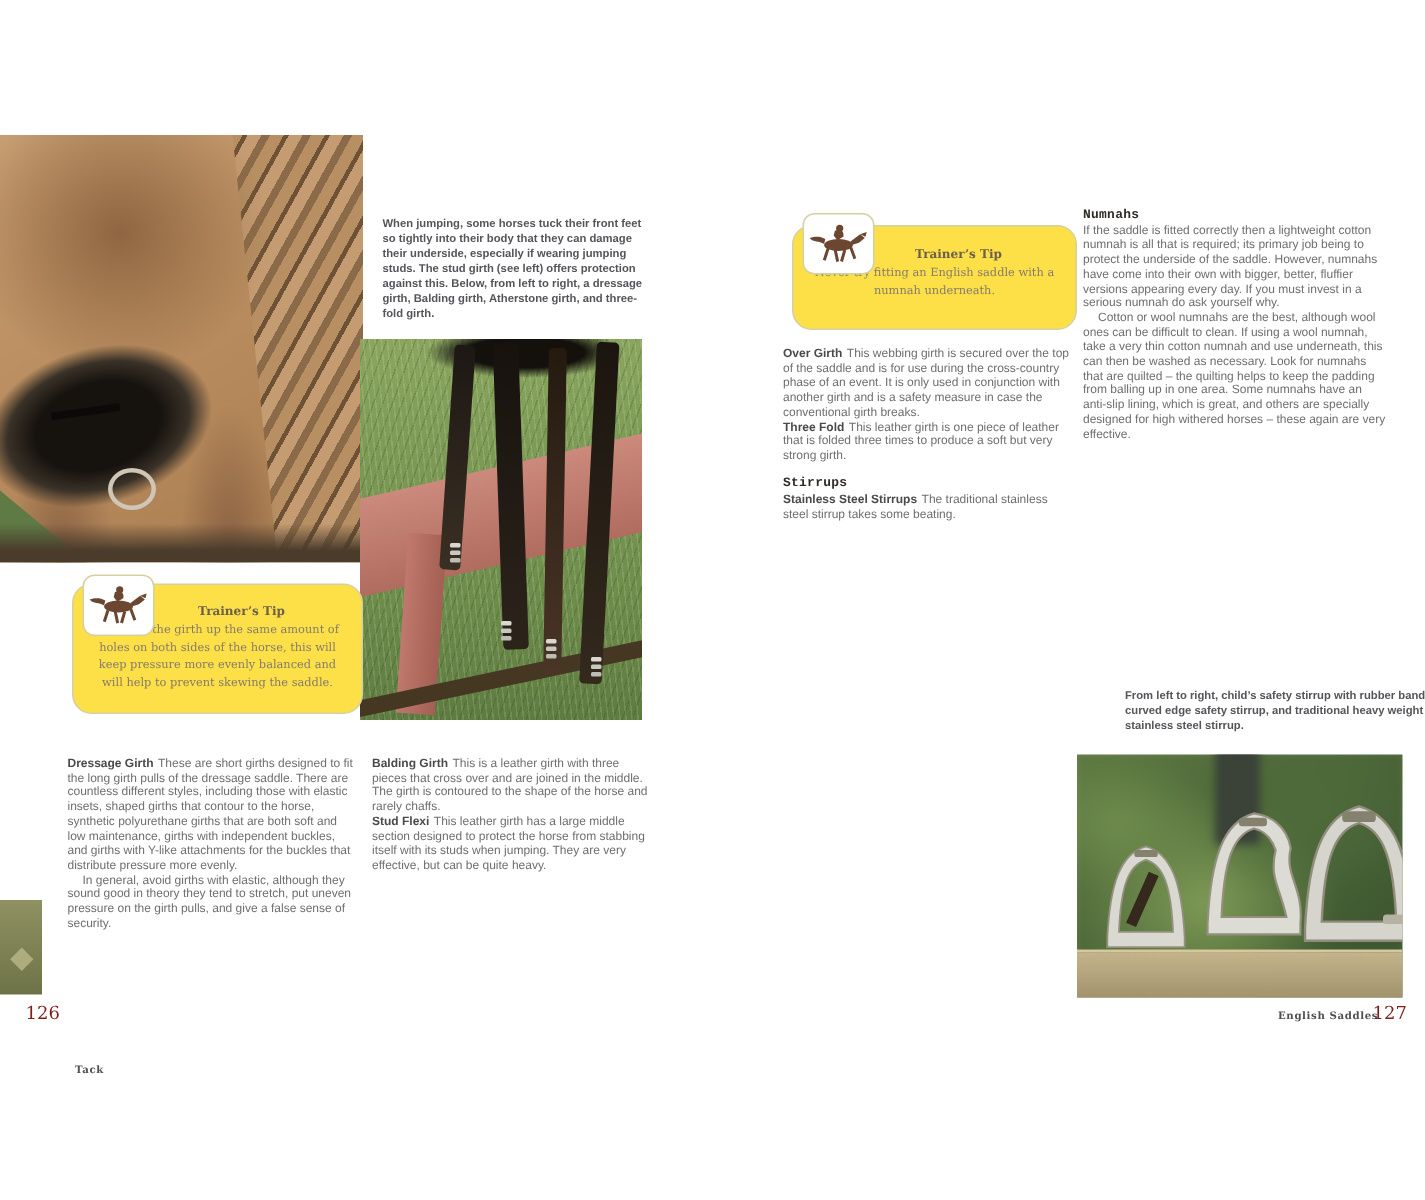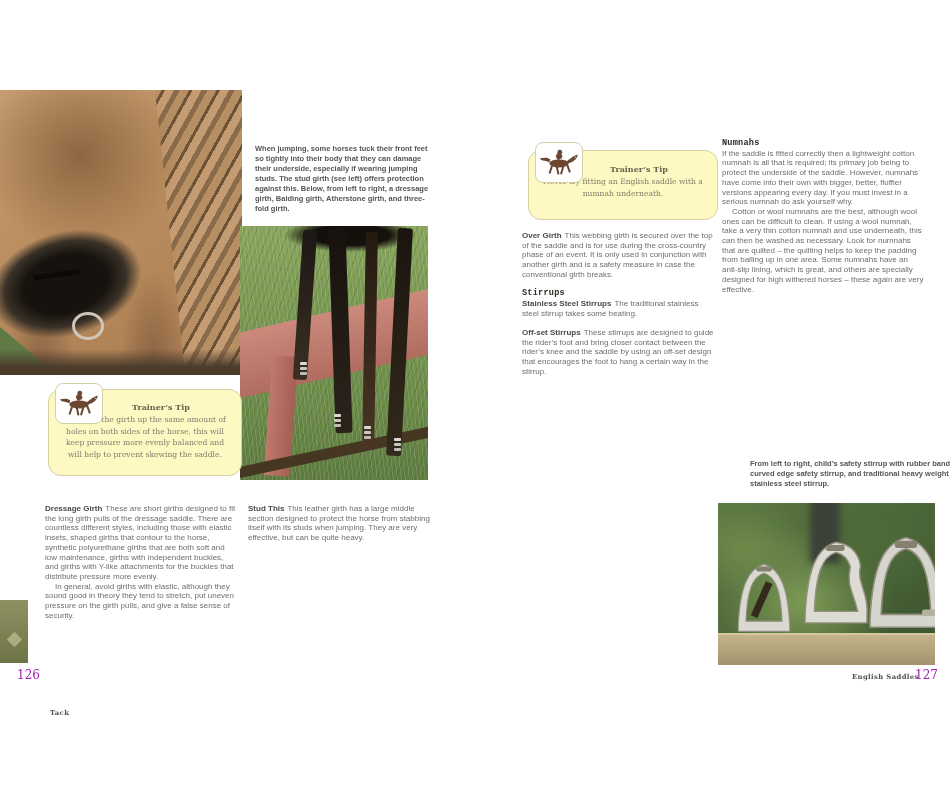--- a/index.html
+++ b/index.html
@@ -10,29 +10,29 @@
   
   .bp{margin:0;font-size:8px;line-height:9.7px;color:#6e6e6e;}
   .rh{font-weight:bold;color:#4a4a4a;margin-right:3px;}
   .mt{margin-top:9.7px;}
   .ind{text-indent:10px;}
   .sh{margin:9.7px 0 0 0;font-family:Liberation Mono, monospace;font-weight:bold;
       font-size:8.6px;line-height:9.7px;color:#2f2a24;letter-spacing:.2px;}
   .sh.first{margin-top:0;}
   .caption{margin:0;font-size:7.5px;line-height:10px;font-weight:bold;color:#54555a;}
   
-  .tipbox{position:absolute;border:1.5px solid #d5d0a2;border-radius:13px;background:#fef9c3;}
+  .tipbox{position:absolute;border:1.5px solid #d5d0a2;border-radius:13px;background:#fde047;}
   .tip-icon{position:absolute;width:46px;height:39px;background:#ffffff;border:1.5px solid #d5d0a2;
             border-radius:8px;display:flex;align-items:center;justify-content:center;}
   .tip-title{font-family:"DejaVu Serif",serif;font-weight:bold;font-size:8px;color:#6b604e;
              text-align:center;}
   .tip-body{font-family:"DejaVu Serif",serif;font-size:7.6px;line-height:11.5px;color:#857b6c;
             text-align:center;}
   
-  .pagenum{font-family:"DejaVu Serif",serif;font-size:12px;color:#a21caf;}
+  .pagenum{font-family:"DejaVu Serif",serif;font-size:12px;color:#7f1d1d;}
   .runfoot{font-family:"DejaVu Serif",serif;font-size:6.8px;font-weight:bold;color:#4f4f4f;
            letter-spacing:.4px;}
   
   .horse-base{position:absolute;inset:0;background:linear-gradient(150deg,#c79d72 0%,#b98d5f 45%,#a87c50 100%);}
   .slats{position:absolute;top:0;right:0;width:62%;height:100%;
          background:repeating-linear-gradient(119deg,#8a6a48 0 5px,#b78f63 5px 13px,#6e5236 13px 16px,#c59c72 16px 24px);
          clip-path:polygon(42% 0,100% 0,100% 100%,62% 100%);}
   .horse-shade1{position:absolute;left:-20px;top:-30px;width:200px;height:190px;border-radius:50%;
                 background:radial-gradient(closest-side,#8f6641,rgba(143,102,65,0));}
   .horse-leg{position:absolute;background:radial-gradient(closest-side,#8a6243,rgba(138,98,67,0));border-radius:50%;}
@@ -141,21 +141,24 @@
 
   <div class="abs" style="left:45px;top:504px;width:193px;">
     <p class="bp">
       <span class="rh">Dressage Girth</span><span>These are short girths designed to fit the long girth pulls of the dressage saddle. There are countless different styles, including those with elastic insets, shaped girths that contour to the horse, synthetic polyurethane girths that are both soft and low maintenance, girths with independent buckles, and girths with Y-like attachments for the buckles that distribute pressure more evenly.</span>
     </p>
     <p class="bp ind">In general, avoid girths with elastic, although they sound good in theory they tend to stretch, put uneven pressure on the girth pulls, and give a false sense of security.</p>
   </div>
 
   <div class="abs" style="left:248px;top:504px;width:190px;">
     <p class="bp">
-      <span class="rh">Stud This</span><span>This leather girth has a large middle section designed to protect the horse from stabbing itself with its studs when jumping. They are very effective, but can be quite heavy.</span>
+      <span class="rh">Balding Girth</span><span>This is a leather girth with three pieces that cross over and are joined in the middle. The girth is contoured to the shape of the horse and rarely chaffs.</span>
+    </p>
+    <p class="bp">
+      <span class="rh">Stud Flexi</span><span>This leather girth has a large middle section designed to protect the horse from stabbing itself with its studs when jumping. They are very effective, but can be quite heavy.</span>
     </p>
   </div>
 
   <div class="thumb">
     <div class="thumb-mark"></div>
   </div>
 
   <span class="pagenum abs" style="left:17px;top:668px;">126</span>
   <span class="runfoot abs" style="left:50px;top:673px;margin-top:36px;">Tack</span>
 
@@ -177,26 +180,26 @@
       </svg>
     </div>
     <div class="tip-title" style="margin:13px 8px 2px 40px;">Trainer’s Tip</div>
     <div class="tip-body" style="margin:2px 14px 0 14px;">Never try fitting an English saddle with a numnah underneath.</div>
   </div>
 
   <div class="abs" style="left:522px;top:231px;width:193px;">
     <p class="bp">
       <span class="rh">Over Girth</span><span>This webbing girth is secured over the top of the saddle and is for use during the cross-country phase of an event. It is only used in conjunction with another girth and is a safety measure in case the conventional girth breaks.</span>
     </p>
+    <p class="bp">
+      <span class="rh">Three Fold</span><span>This leather girth is one piece of leather that is folded three times to produce a soft but very strong girth.</span>
+    </p>
     <p class="sh">Stirrups</p>
     <p class="bp">
       <span class="rh">Stainless Steel Stirrups</span><span>The traditional stainless steel stirrup takes some beating.</span>
-    </p>
-    <p class="bp mt">
-      <span class="rh">Off-set Stirrups</span><span>These stirrups are designed to guide the rider’s foot and bring closer contact between the rider’s knee and the saddle by using an off-set design that encourages the foot to hang a certain way in the stirrup.</span>
     </p>
   </div>
 
   <div class="abs" style="left:722px;top:139px;width:203px;">
     <p class="sh first">Numnahs</p>
     <p class="bp">If the saddle is fitted correctly then a lightweight cotton numnah is all that is required; its primary job being to protect the underside of the saddle. However, numnahs have come into their own with bigger, better, fluffier versions appearing every day. If you must invest in a serious numnah do ask yourself why.</p>
     <p class="bp ind">Cotton or wool numnahs are the best, although wool ones can be difficult to clean. If using a wool numnah, take a very thin cotton numnah and use underneath, this can then be washed as necessary. Look for numnahs that are quilted – the quilting helps to keep the padding from balling up in one area. Some numnahs have an anti-slip lining, which is great, and others are specially designed for high withered horses – these again are very effective.</p>
   </div>
 
   <p class="caption abs" style="left:722px;top:459px;width:205px;margin-left:28px;">From left to right, child’s safety stirrup with rubber band, curved edge safety stirrup, and traditional heavy weight stainless steel stirrup.</p>

